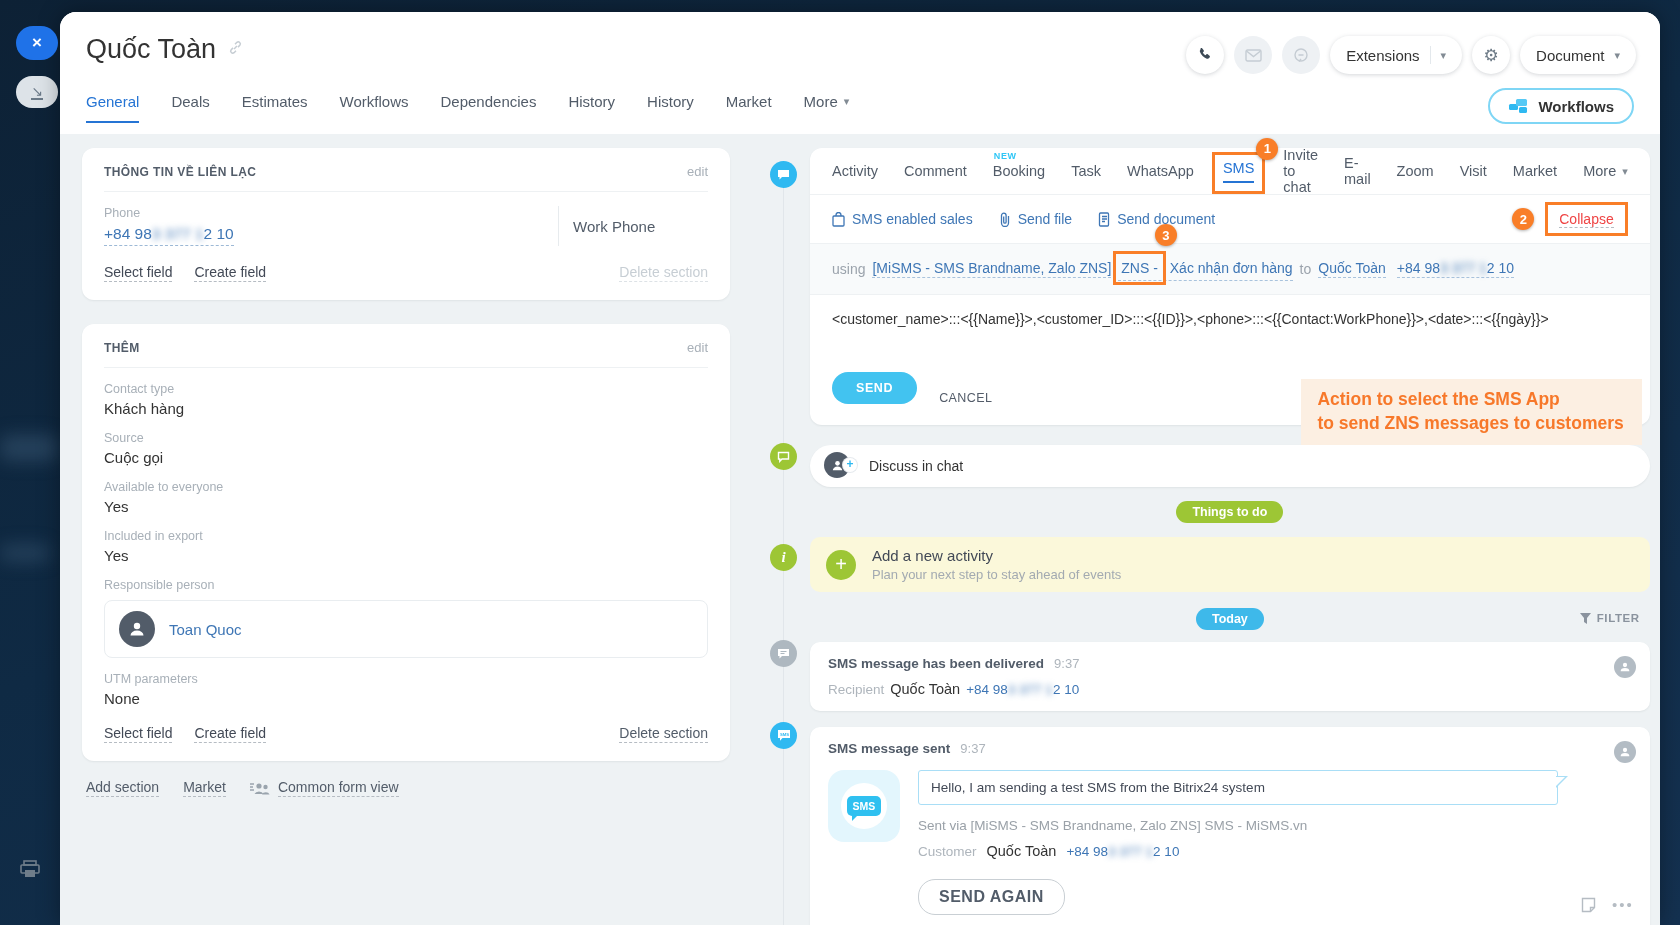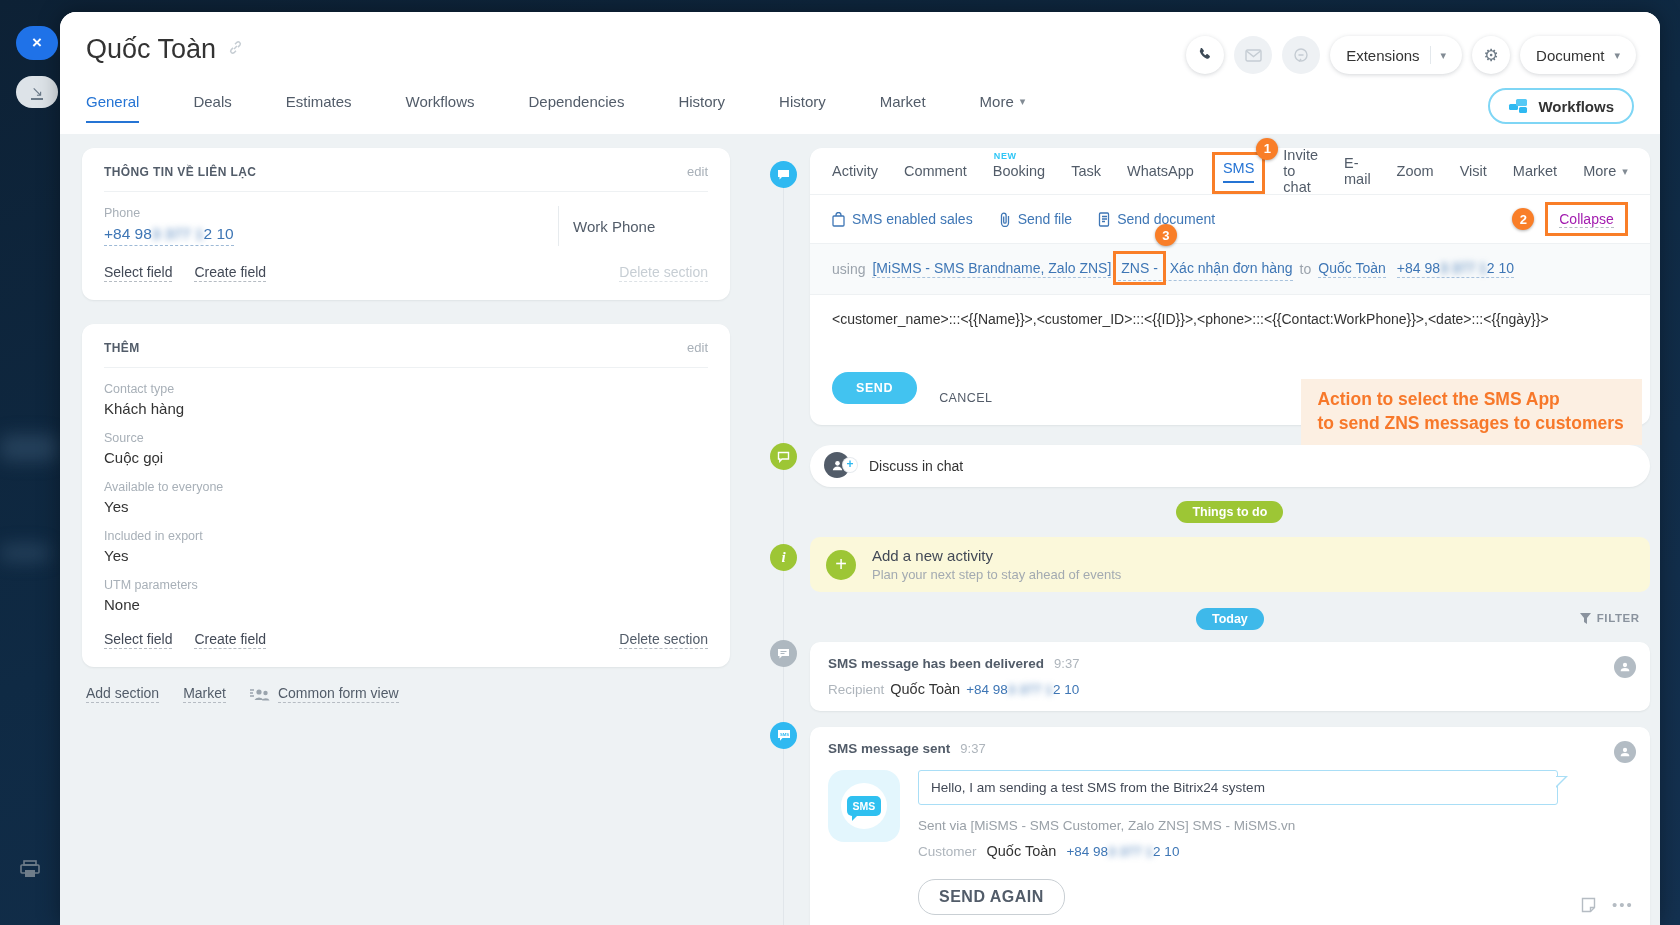--- a/index.html
+++ b/index.html
@@ -32,21 +32,21 @@
   .icon-btn { height: 38px; width: 38px; border-radius: 19px; background: #fff; border: none;
     box-shadow: 0 1px 4px rgba(83,92,105,.25); display: flex; align-items: center; justify-content: center;
     color: #3d4a56; cursor: pointer; }
   .icon-btn.muted { background: #eef1f4; box-shadow: none; color: #c5ccd3; }
   .pill-btn { height: 38px; border-radius: 19px; background: #fff; border: none;
     box-shadow: 0 1px 4px rgba(83,92,105,.25); display: flex; align-items: center; gap: 10px;
     padding: 0 16px; font-size: 15px; color: #333; cursor: pointer; }
   .pill-btn .vdiv { width: 1px; height: 18px; background: #e3e8ec; }
   .chev { color: #828b94; font-size: 11px; }
 
-  .tabs-row { display: flex; gap: 54px; padding: 0 26px; margin-top: 28px; }
+  .tabs-row { display: flex; gap: 32px; padding: 0 26px; margin-top: 28px; }
   .dtab { font-size: 15px; color: #525c69; padding-bottom: 13px; position: relative; cursor: pointer;
     display: flex; align-items: center; gap: 6px; }
   .dtab.active { color: #2574d4; }
   .dtab.active::after { content: ""; position: absolute; left: 0; right: 0; bottom: 0; height: 2px;
     background: #2574d4; }
 
   .workflows-btn { position: absolute; right: 26px; top: 76px; height: 36px; border: 2px solid #7fd6f5;
     border-radius: 20px; display: flex; align-items: center; gap: 10px; padding: 0 18px;
     font-size: 15px; font-weight: 700; color: #333; background: #fff; cursor: pointer; }
 
@@ -115,21 +115,21 @@
     color: #fff; font-size: 13px; font-weight: 700; display: flex; align-items: center;
     justify-content: center; box-shadow: 0 1px 3px rgba(0,0,0,.3); z-index: 8; }
   .sms-tab { border: 3px solid #f97e28; padding: 5px 8px 8px; margin: -5px -8px -8px; }
   .sms-label { color: #2574d4; border-bottom: 2px solid #2574d4; padding-bottom: 5px; }
   .badge-1 { top: -17px; right: -16px; }
 
   .t-sep { border-top: 1px solid #eef1f3; }
   .t-toolbar { display: flex; align-items: center; gap: 26px; padding: 0 22px; height: 48px; }
   .tool-link { display: flex; align-items: center; gap: 7px; font-size: 14px; color: #3e76b5; cursor: pointer; }
   .collapse-wrap { margin-left: auto; position: relative; border: 3px solid #f97e28; padding: 5px 11px; }
-  .collapse-link { font-size: 14px; color: #a21caf; border-bottom: 1px dashed #b6bcc3; cursor: pointer; }
+  .collapse-link { font-size: 14px; color: #ef4444; border-bottom: 1px dashed #b6bcc3; cursor: pointer; }
   .badge-2 { left: -36px; top: 50%; transform: translateY(-50%); }
 
   .t-using { background: #f8fafb; border-top: 1px solid #eef1f3; border-bottom: 1px solid #eef1f3;
     padding: 0 22px; height: 52px; display: flex; align-items: center; font-size: 14px;
     color: #9ba3ac; gap: 7px; white-space: nowrap; }
   .u-link { color: #3e76b5; border-bottom: 1px dashed #a9c3dd; padding-bottom: 1px; cursor: pointer; }
   .zns-wrap { position: relative; display: inline-block; border: 3px solid #f97e28;
     padding: 6px 5px; margin: -6px 0 -6px -5px; }
   .badge-3 { top: -30px; right: -14px; }
 
@@ -356,20 +356,32 @@
         </div>
         <div class="fgroup">
           <div class="field-label">Available to everyone</div>
           <div class="field-value">Yes</div>
         </div>
         <div class="fgroup">
           <div class="field-label">Included in export</div>
           <div class="field-value">Yes</div>
         </div>
 
+        <div class="fgroup">
+          <div class="field-label">Responsible person</div>
+          <div class="resp-card">
+            <span class="avatar-36">
+              <svg width="18" height="18" viewBox="0 0 18 18" fill="#fff">
+                  <circle cx="9" cy="6" r="3.2"></circle>
+                  <path d="M2.5 15.5 a6.5 5 0 0 1 13 0z"></path>
+                </svg>
+            </span>
+            <span class="resp-name">Toan Quoc</span>
+          </div>
+        </div>
 
         <div class="fgroup">
           <div class="field-label">UTM parameters</div>
           <div class="field-value">None</div>
         </div>
 
         <div class="links-row">
           <span class="dashed-link">Select field</span>
           <span class="dashed-link">Create field</span>
           <span class="dashed-link light" style="color:#525c69;border-color:#b6bcc3;">Delete section</span>
@@ -584,21 +596,21 @@
             </svg>
         </span>
         <div class="sent-body">
           <span class="sms-app-icon">
             <span class="sms-app-inner">
                 <span class="sms-glyph">SMS</span>
               </span>
           </span>
           <div class="sent-content">
             <div class="msg-bubble">Hello, I am sending a test SMS from the Bitrix24 system</div>
-            <div class="sent-via">Sent via [MiSMS - SMS Customer, Zalo ZNS] SMS - MiSMS.vn</div>
+            <div class="sent-via">Sent via [MiSMS - SMS Brandname, Zalo ZNS] SMS - MiSMS.vn</div>
             <div class="cust-row">
               <span class="muted">Customer</span>
               <span class="name">Quốc Toàn</span>
               <span class="phone-link"><span>+84 98</span><span class="blur">3 377 1</span><span>2 10</span></span>
             </div>
             <button class="send-again">SEND AGAIN</button>
           </div>
         </div>
         <div class="sent-foot-icons">
           <svg width="15" height="16" viewBox="0 0 15 16" fill="none" stroke="#b5bcc3" stroke-width="1.4">

